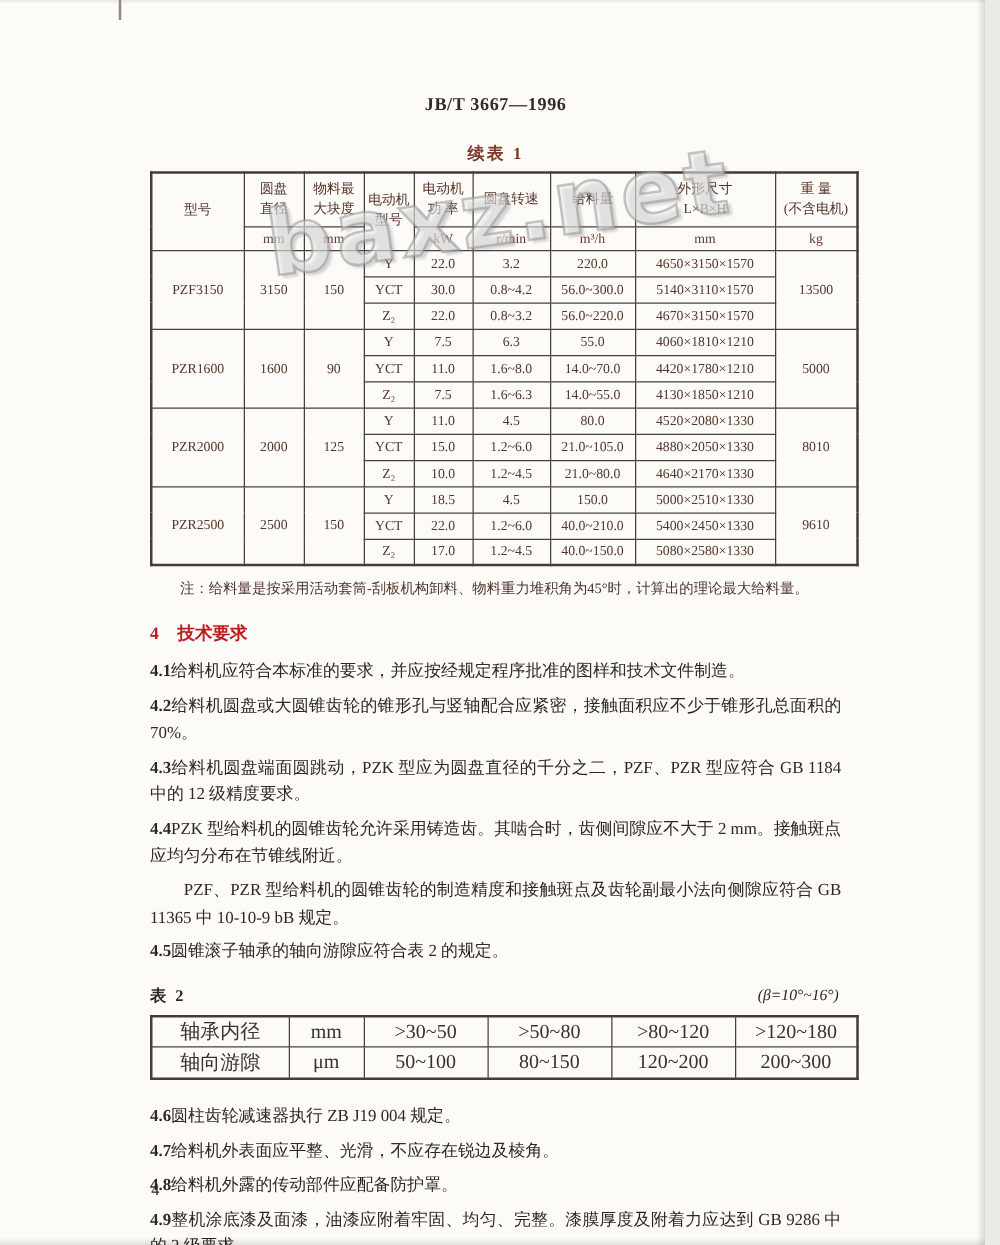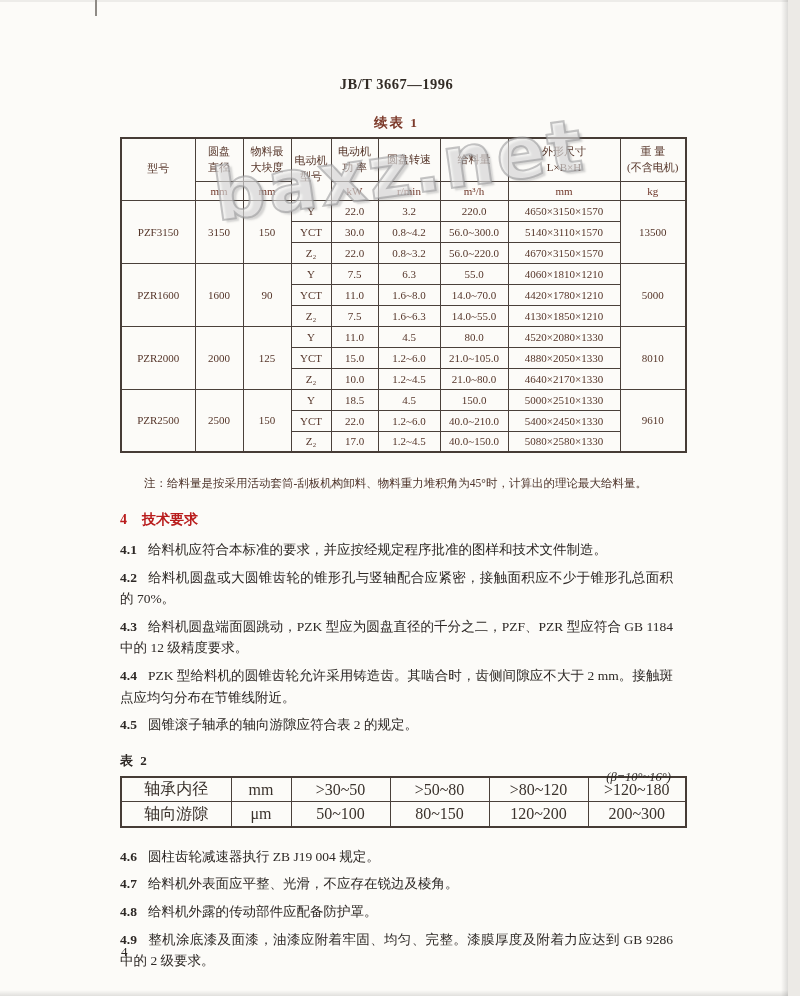--- a/index.html
+++ b/index.html
@@ -17,32 +17,32 @@
   .t1caption { text-align:center; font-size:13.5px; font-weight:bold; color:#7c3a2a; margin:21px 0 5px 0; letter-spacing:2px; }
 
   table { border-collapse:collapse; width:100%; }
   .t1 { font-size:11px; color:#553529; border:2px solid #463c36; table-layout:fixed; }
   .t1 th, .t1 td { border:1px solid #4a403a; text-align:center; vertical-align:middle; padding:1px 2px; font-weight:normal; }
   .t1 thead tr.names th { height:43px; white-space:pre-line; line-height:1.45; }
   .t1 thead tr.units th { height:19px; color:#6e3527; }
   .t1 tbody td { height:21px; }
   .t1 .formula { }
 
-  .note { font-size:11.5px; margin:23px 0 0 0; padding-left:24px; color:#4e352b; }
+  .note { font-size:11.5px; margin:10px 0 0 0; padding-left:24px; color:#4e352b; }
 
   .sec-h { font-size:14px; font-weight:bold; margin:20px 0 10px 0; color:#b91c1c; }
   .sec-h .num { margin-right:15px; }
 
   .item { font-size:13.5px; line-height:1.6; margin:6px 0; text-align:justify; }
-  .inum { font-weight:bold; margin-right:11px; white-space:nowrap; }
+  .inum { font-weight:bold; white-space:nowrap; }
   .cont-para { text-indent:2em; }
 
   .t2row { position:relative; margin:16px 0 6px 0; height:18px; }
   .t2cap { position:absolute; left:0; right:0; text-align:left; font-weight:bold; font-size:13px; letter-spacing:2px; }
-  .t2beta { position:absolute; right:2px; top:18px; font-size:12.5px; font-style:italic; }
+  .t2beta { position:absolute; right:2px; top:1px; font-size:12.5px; font-style:italic; }
   .t2 { font-size:16px; color:#3a322c; border:2px solid #463c36; table-layout:fixed; }
   .t2 td { border:1px solid #4a403a; text-align:center; height:25px; }
 
   .page-number { position:absolute; left:121px; top:944px; font-size:13px; color:#2d2825; }
 
   .watermark {
     position:absolute; left:212px; top:128px;
     font-family:"DejaVu Sans","Liberation Sans",sans-serif;
     font-size:72px; font-weight:bold; letter-spacing:3px;
     color:rgba(235,235,235,0.55);
@@ -217,20 +217,21 @@
     </table>
 
     <p class="note">注：给料量是按采用活动套筒-刮板机构卸料、物料重力堆积角为45°时，计算出的理论最大给料量。</p>
 
     <div class="sec-h"><span class="num">4</span><span>技术要求</span></div>
 
     <p class="item"><span class="inum">4.1</span><span>给料机应符合本标准的要求，并应按经规定程序批准的图样和技术文件制造。</span></p>
     <p class="item"><span class="inum">4.2</span><span>给料机圆盘或大圆锥齿轮的锥形孔与竖轴配合应紧密，接触面积应不少于锥形孔总面积的 70%。</span></p>
     <p class="item"><span class="inum">4.3</span><span>给料机圆盘端面圆跳动，PZK 型应为圆盘直径的千分之二，PZF、PZR 型应符合 GB 1184 中的 12 级精度要求。</span></p>
     <p class="item"><span class="inum">4.4</span><span>PZK 型给料机的圆锥齿轮允许采用铸造齿。其啮合时，齿侧间隙应不大于 2 mm。接触斑点应均匀分布在节锥线附近。</span></p>
+    <p class="item cont-para"><span>PZF、PZR 型给料机的圆锥齿轮的制造精度和接触斑点及齿轮副最小法向侧隙应符合 GB 11365 中 10-10-9 bB 规定。</span></p>
     <p class="item"><span class="inum">4.5</span><span>圆锥滚子轴承的轴向游隙应符合表 2 的规定。</span></p>
 
     <div class="t2row">
       <span class="t2cap">表 2</span>
       <span class="t2beta">(β=10°~16°)</span>
     </div>
 
     <table class="t2">
       <colgroup>
         <col style="width:110px">

